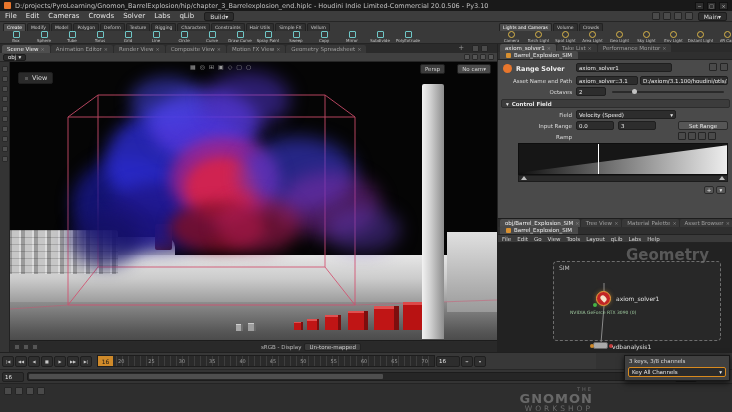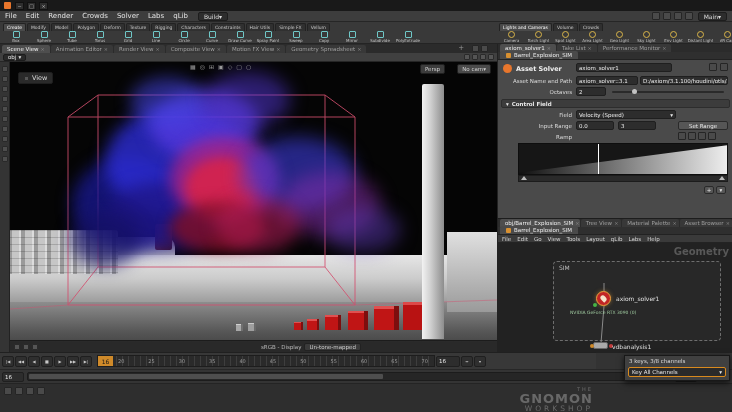--- a/index.html
+++ b/index.html
@@ -70,21 +70,21 @@
   .ramp{position:absolute;background:#161616;border:1px solid #0e0e0e;overflow:hidden}
   .wedge{position:absolute;inset:0;background:linear-gradient(90deg,#101010,#ededed);clip-path:polygon(0 96%,100% 4%,100% 100%,0 100%)}
   .ramp-cursor{position:absolute;top:0;bottom:0;width:1px;background:#fff;left:38%}
   .ramp-under{position:absolute;background:#2a2a2a;border:1px solid #1c1c1c}
   .tri{width:0;height:0;border-left:3px solid transparent;border-right:3px solid transparent;border-bottom:4px solid #bbb;position:absolute;bottom:1px}
   .slider-track{position:absolute;height:2px;background:#2a2a2a;border-radius:1px}
   .slider-handle{position:absolute;width:5px;height:5px;background:#c2c2c2;border-radius:50%;top:-2px}
   .rbot{position:absolute;left:497px;top:218px;width:235px;height:134px;background:#2c2c2c;border-left:1px solid #222;border-top:1px solid #1d1d1d}
   .net-menu{height:8px;background:#3a3a3a;border-bottom:1px solid #232323;display:flex;gap:6px;align-items:center;padding:0 4px;font-size:5.5px;color:#d5d5d5}
   .canvas{position:absolute;left:0;top:24px;width:235px;height:110px;background:#222;overflow:hidden}
-  .ctx-watermark{position:absolute;right:4px;top:3px;font-size:10px;color:#585858;font-weight:bold}
+  .ctx-watermark{position:absolute;right:24px;top:3px;font-size:15px;color:#585858;font-weight:bold}
   .netbox{position:absolute;border:1px dashed #6e6e6e;border-radius:4px;background:rgba(255,255,255,.03)}
   .netbox-label{position:absolute;font-size:6px;color:#bdbdbd}
   .node-circle{position:absolute;width:15px;height:15px;border-radius:50%;background:#c22525;border:1px solid #e8a33d;box-shadow:0 0 4px rgba(232,163,61,.5);display:flex;align-items:center;justify-content:center}
   .flame{width:5px;height:7px;background:#f5e2c8;border-radius:50% 50% 50% 0;transform:rotate(-45deg)}
   .node-label{position:absolute;font-size:6px;color:#e0e0e0;white-space:nowrap}
   .node-sub{position:absolute;font-size:4.5px;color:#9ec89e;white-space:nowrap}
   .sop-node{position:absolute;width:15px;height:7px;background:#a9a9a9;border:1px solid #666;border-radius:2px}
   .dot{position:absolute;border-radius:50%}
   
   .playbar{position:absolute;left:0;top:352px;width:596px;height:60px;background:#383838;border-top:1px solid #202020}
@@ -106,34 +106,35 @@
   .watermark .w2{font-size:13px;font-weight:bold;letter-spacing:1px}
   .watermark .w3{font-size:7.5px;letter-spacing:3px}
 </style>
 </head>
 <body>
 
 <div class="screen">
 
   <div class="titlebar">
     <span class="hlogo"></span>
+    <span class="title-text">D:/projects/PyroLearning/Gnomon_BarrelExplosion/hip/chapter_3_Barrelexplosion_end.hiplc - Houdini Indie Limited-Commercial 20.0.506 - Py3.10</span>
     <span class="winbtns">
 
     <span class="winbtn">−</span>
         <span class="winbtn">□</span>
         <span class="winbtn">×</span>
       </span>
   </div>
 
   <div class="menubar">
     <span class="mb-items">
 
     <span class="mb-item">File</span>
         <span class="mb-item">Edit</span>
-        <span class="mb-item">Render</span>
+        <span class="mb-item">Cameras</span>
         <span class="mb-item">Crowds</span>
         <span class="mb-item">Solver</span>
         <span class="mb-item">Labs</span>
         <span class="mb-item">qLib</span>
       </span>
     <span class="desk-chip"><span>Build</span> ▾</span>
     <span class="mb-right">
       <span class="sq"></span>
       <span class="sq"></span>
       <span class="sq"></span>
@@ -416,21 +417,21 @@
       </div>
     <div class="nodetab-row" style="position:absolute;top:8px;left:0;width:235px">
       <span class="nodetab">
         <span class="nico"></span>
         <span>Barrel_Explosion_SIM</span>
       </span>
     </div>
     <div class="content">
 
       <span class="abs" style="left:5px;top:4px;width:9px;height:9px;background:#e8762c;border-radius:50%"></span>
-      <b class="abs" style="left:18px;top:5px;font-size:6.5px;color:#f0f0f0">Asset Solver</b>
+      <b class="abs" style="left:18px;top:5px;font-size:6.5px;color:#f0f0f0">Range Solver</b>
       <span class="fld abs" style="left:78px;top:3px;width:96px">axiom_solver1</span>
       <span class="sq abs" style="right:16px;top:3px;width:8px;height:8px"></span>
       <span class="sq abs" style="right:5px;top:3px;width:8px;height:8px"></span>
 
       <span class="plabel abs" style="left:2px;top:18px;width:72px">Asset Name and Path</span>
       <span class="fld abs" style="left:78px;top:16px;width:62px">axiom_solver::3.1</span>
       <span class="fld abs" style="left:142px;top:16px;width:88px">D:/axiom/3.1.100/houdini/otls/axiom3.1.hda</span>
 
       <span class="plabel abs" style="left:2px;top:29px;width:72px">Octaves</span>
       <span class="fld abs" style="left:78px;top:27px;width:30px">2</span>

